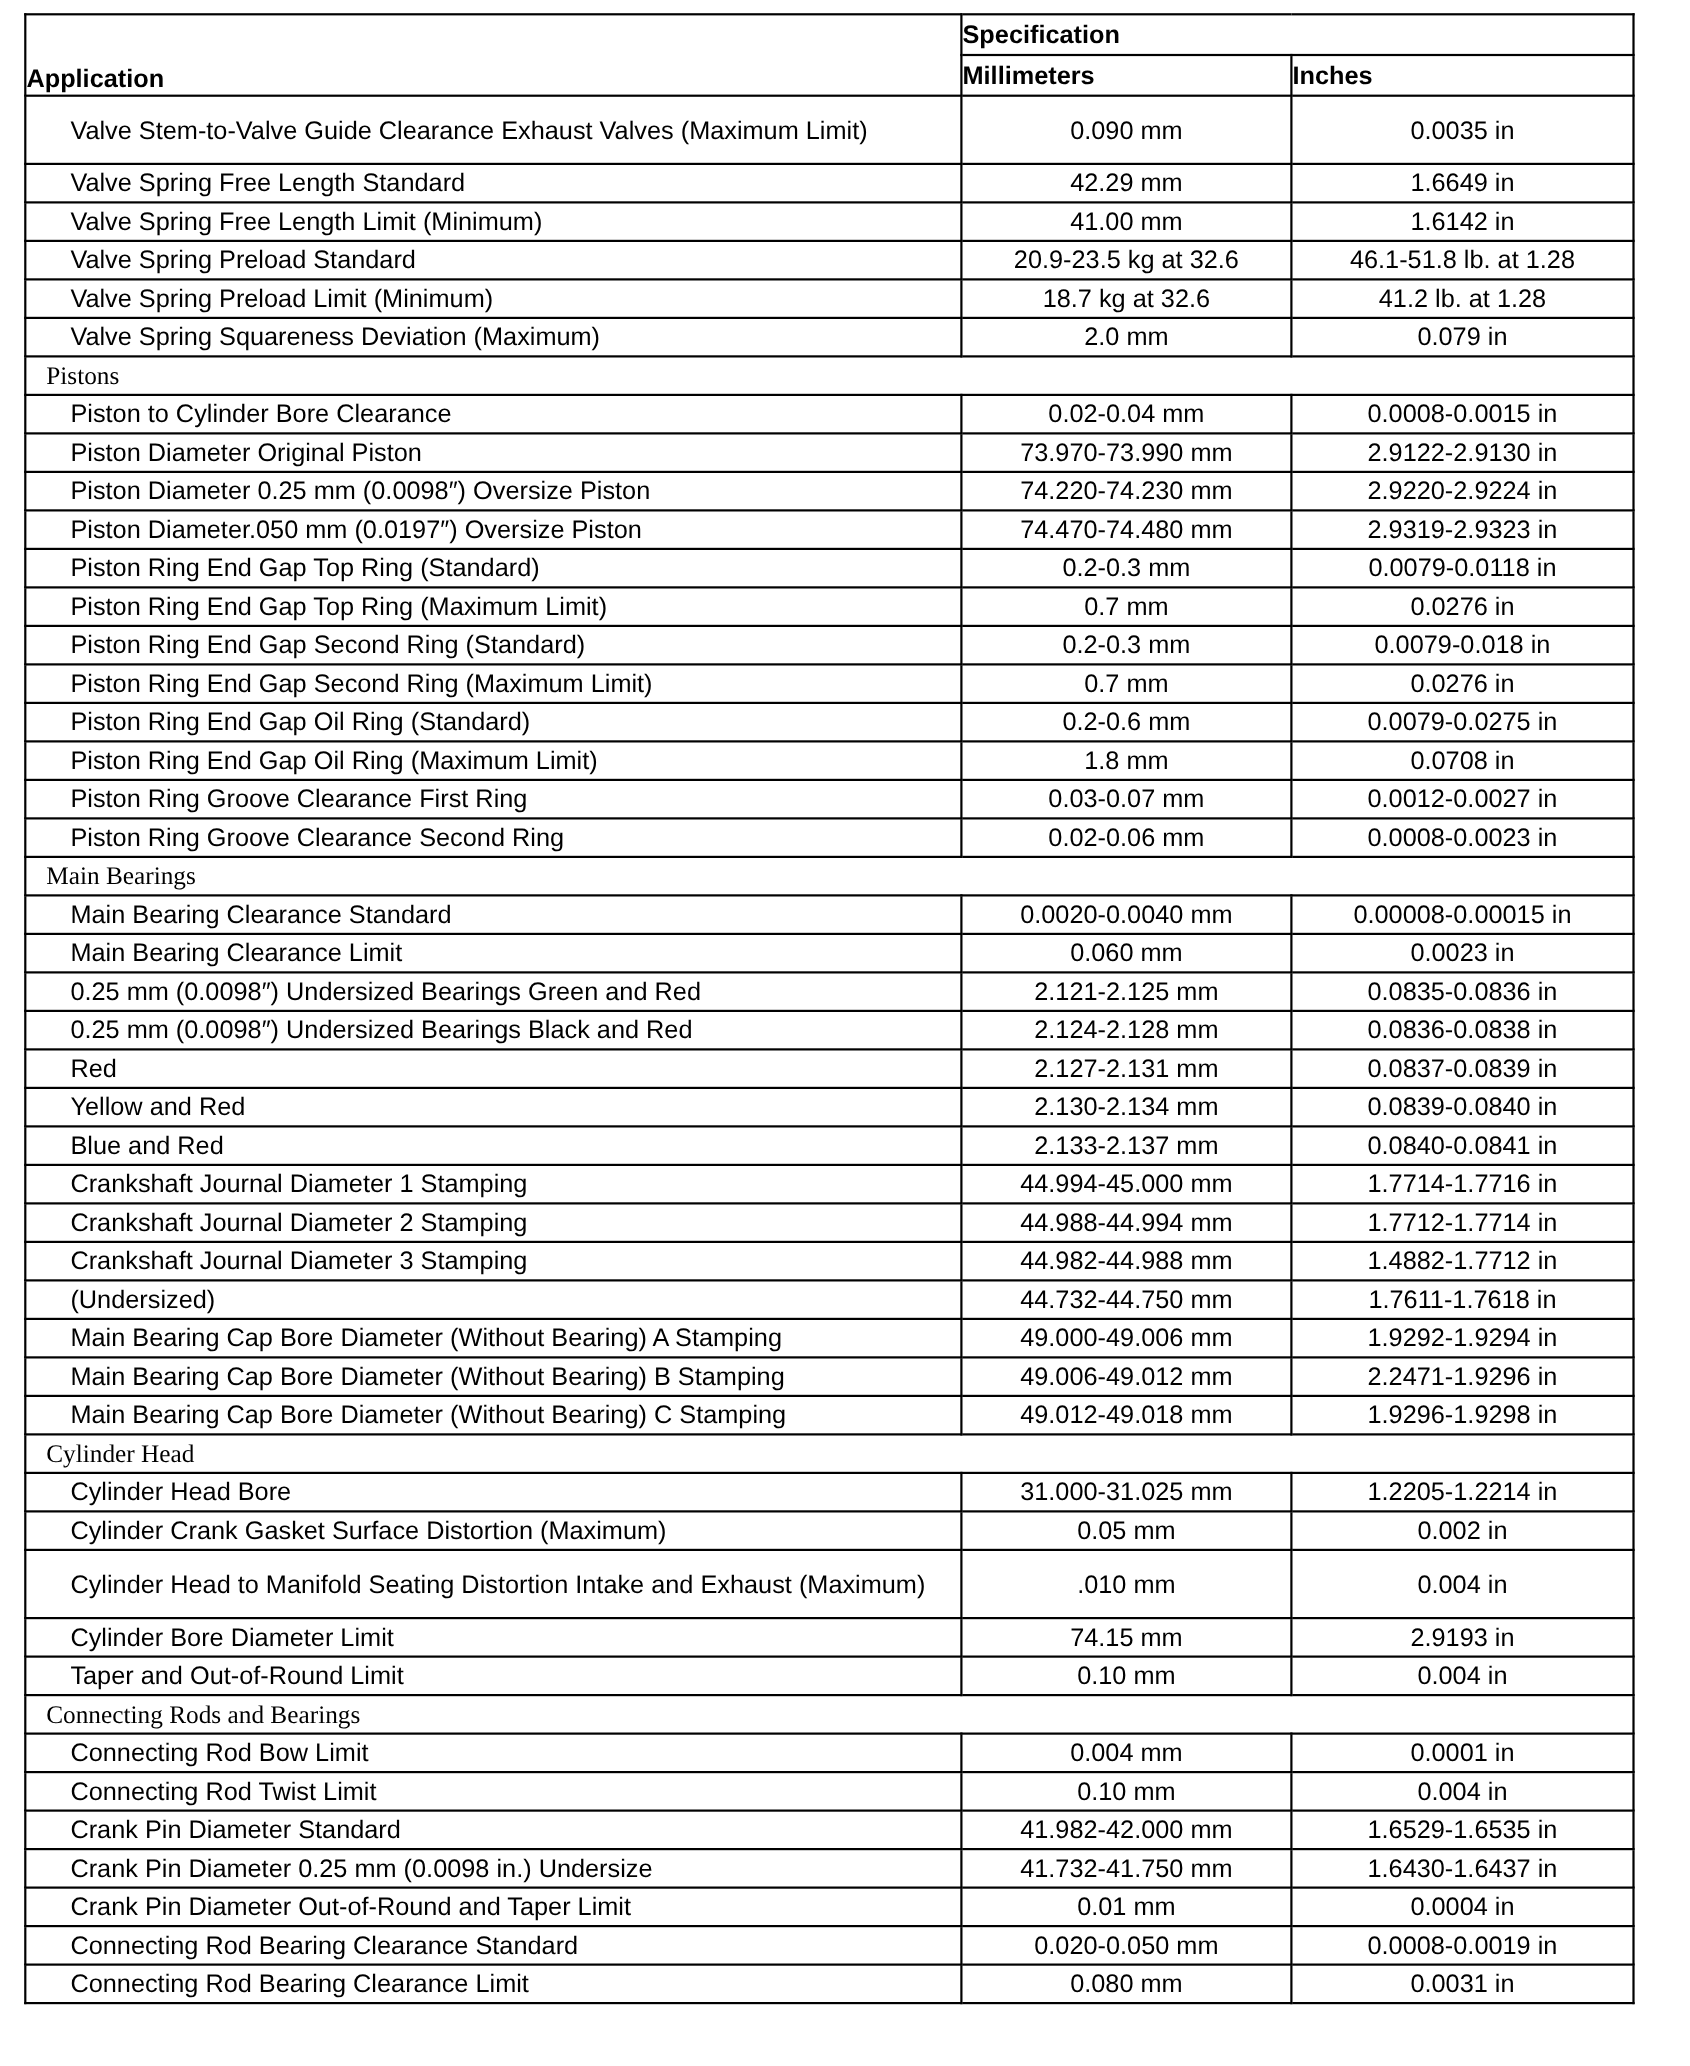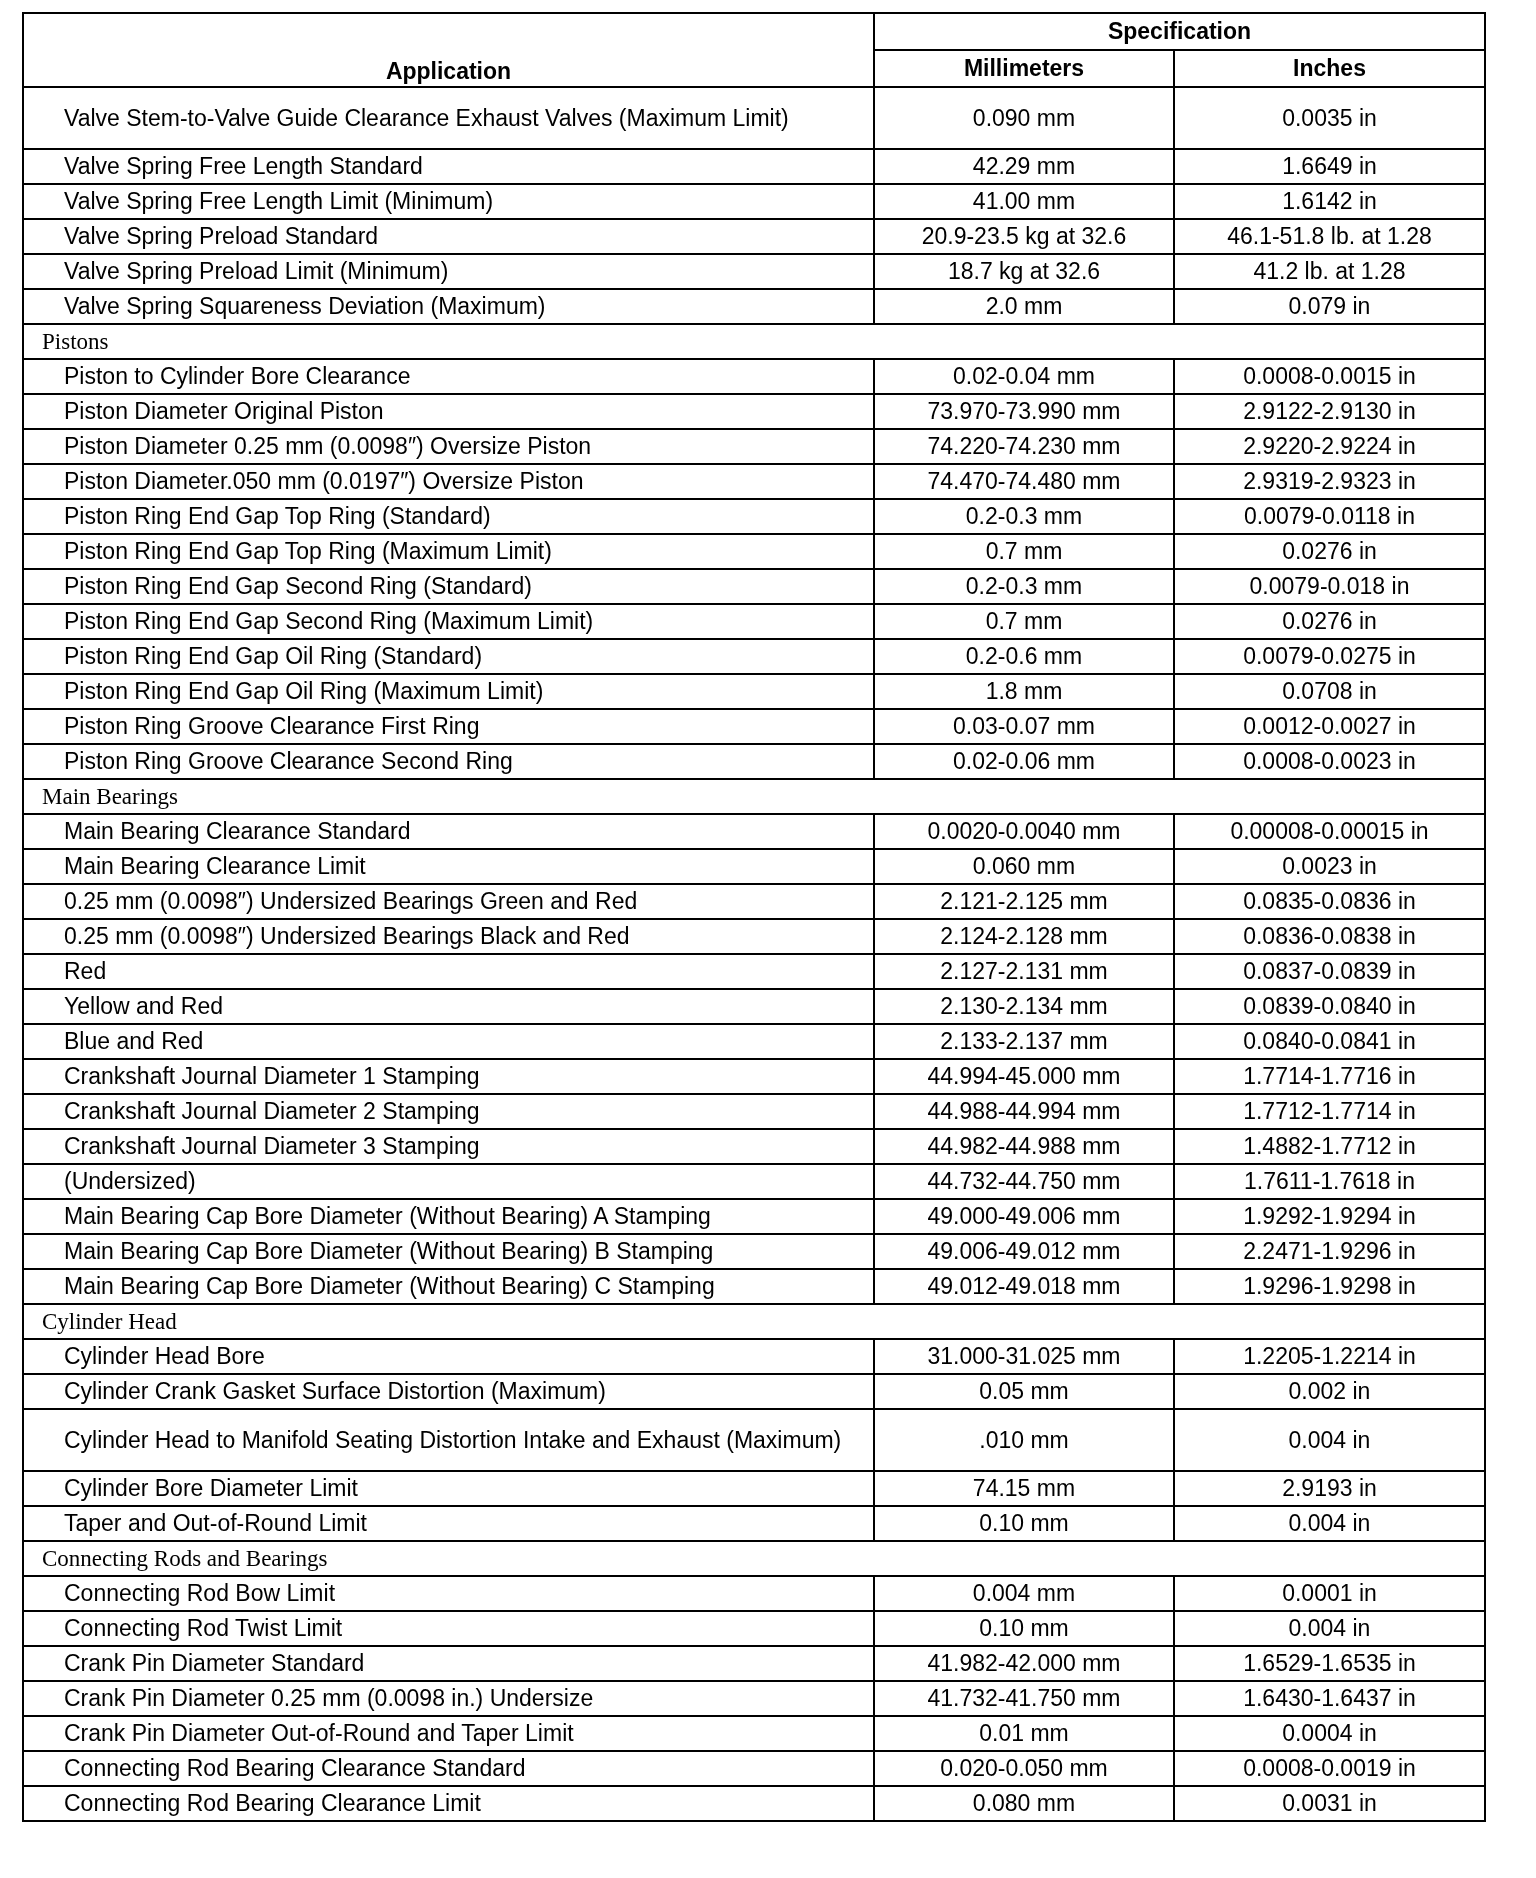--- a/index.html
+++ b/index.html
@@ -5,21 +5,21 @@
   html, body { margin:0; padding:0; background:#ffffff; }
   body { width:1536px; height:1878px; position:relative; overflow:hidden;
          font-family:"Liberation Sans", "DejaVu Sans", sans-serif; color:#000; }
   table.spec { position:absolute; left:22px; top:12px; width:1462px;
                border-collapse:collapse; table-layout:fixed; }
   table.spec td, table.spec th { border:2px solid #000; padding:0; font-size:23px;
                line-height:25px; font-weight:normal; }
   col.c-app { width:851px; }
   col.c-mm { width:300px; }
   col.c-in { width:311px; }
-  th { font-weight:bold !important; text-align:center;border-radius:10px; }
+  th { font-weight:bold !important; text-align:left;border-radius:10px; }
   th.h-app { vertical-align:bottom; padding-bottom:2px !important; height:70px;margin-top:36px; }
   th.h-spec { height:34px; }
   th.h-mm, th.h-in { height:34px; }
   td.app { padding-left:40px !important; text-align:left; height:33px; }
   td.val { text-align:center; }
   td.section { padding-left:18px !important; height:33px;font-family:Liberation Serif, serif; }
   tr.two-line td.app { height:60px; line-height:25px; }
 </style>
 </head>
 <body>

